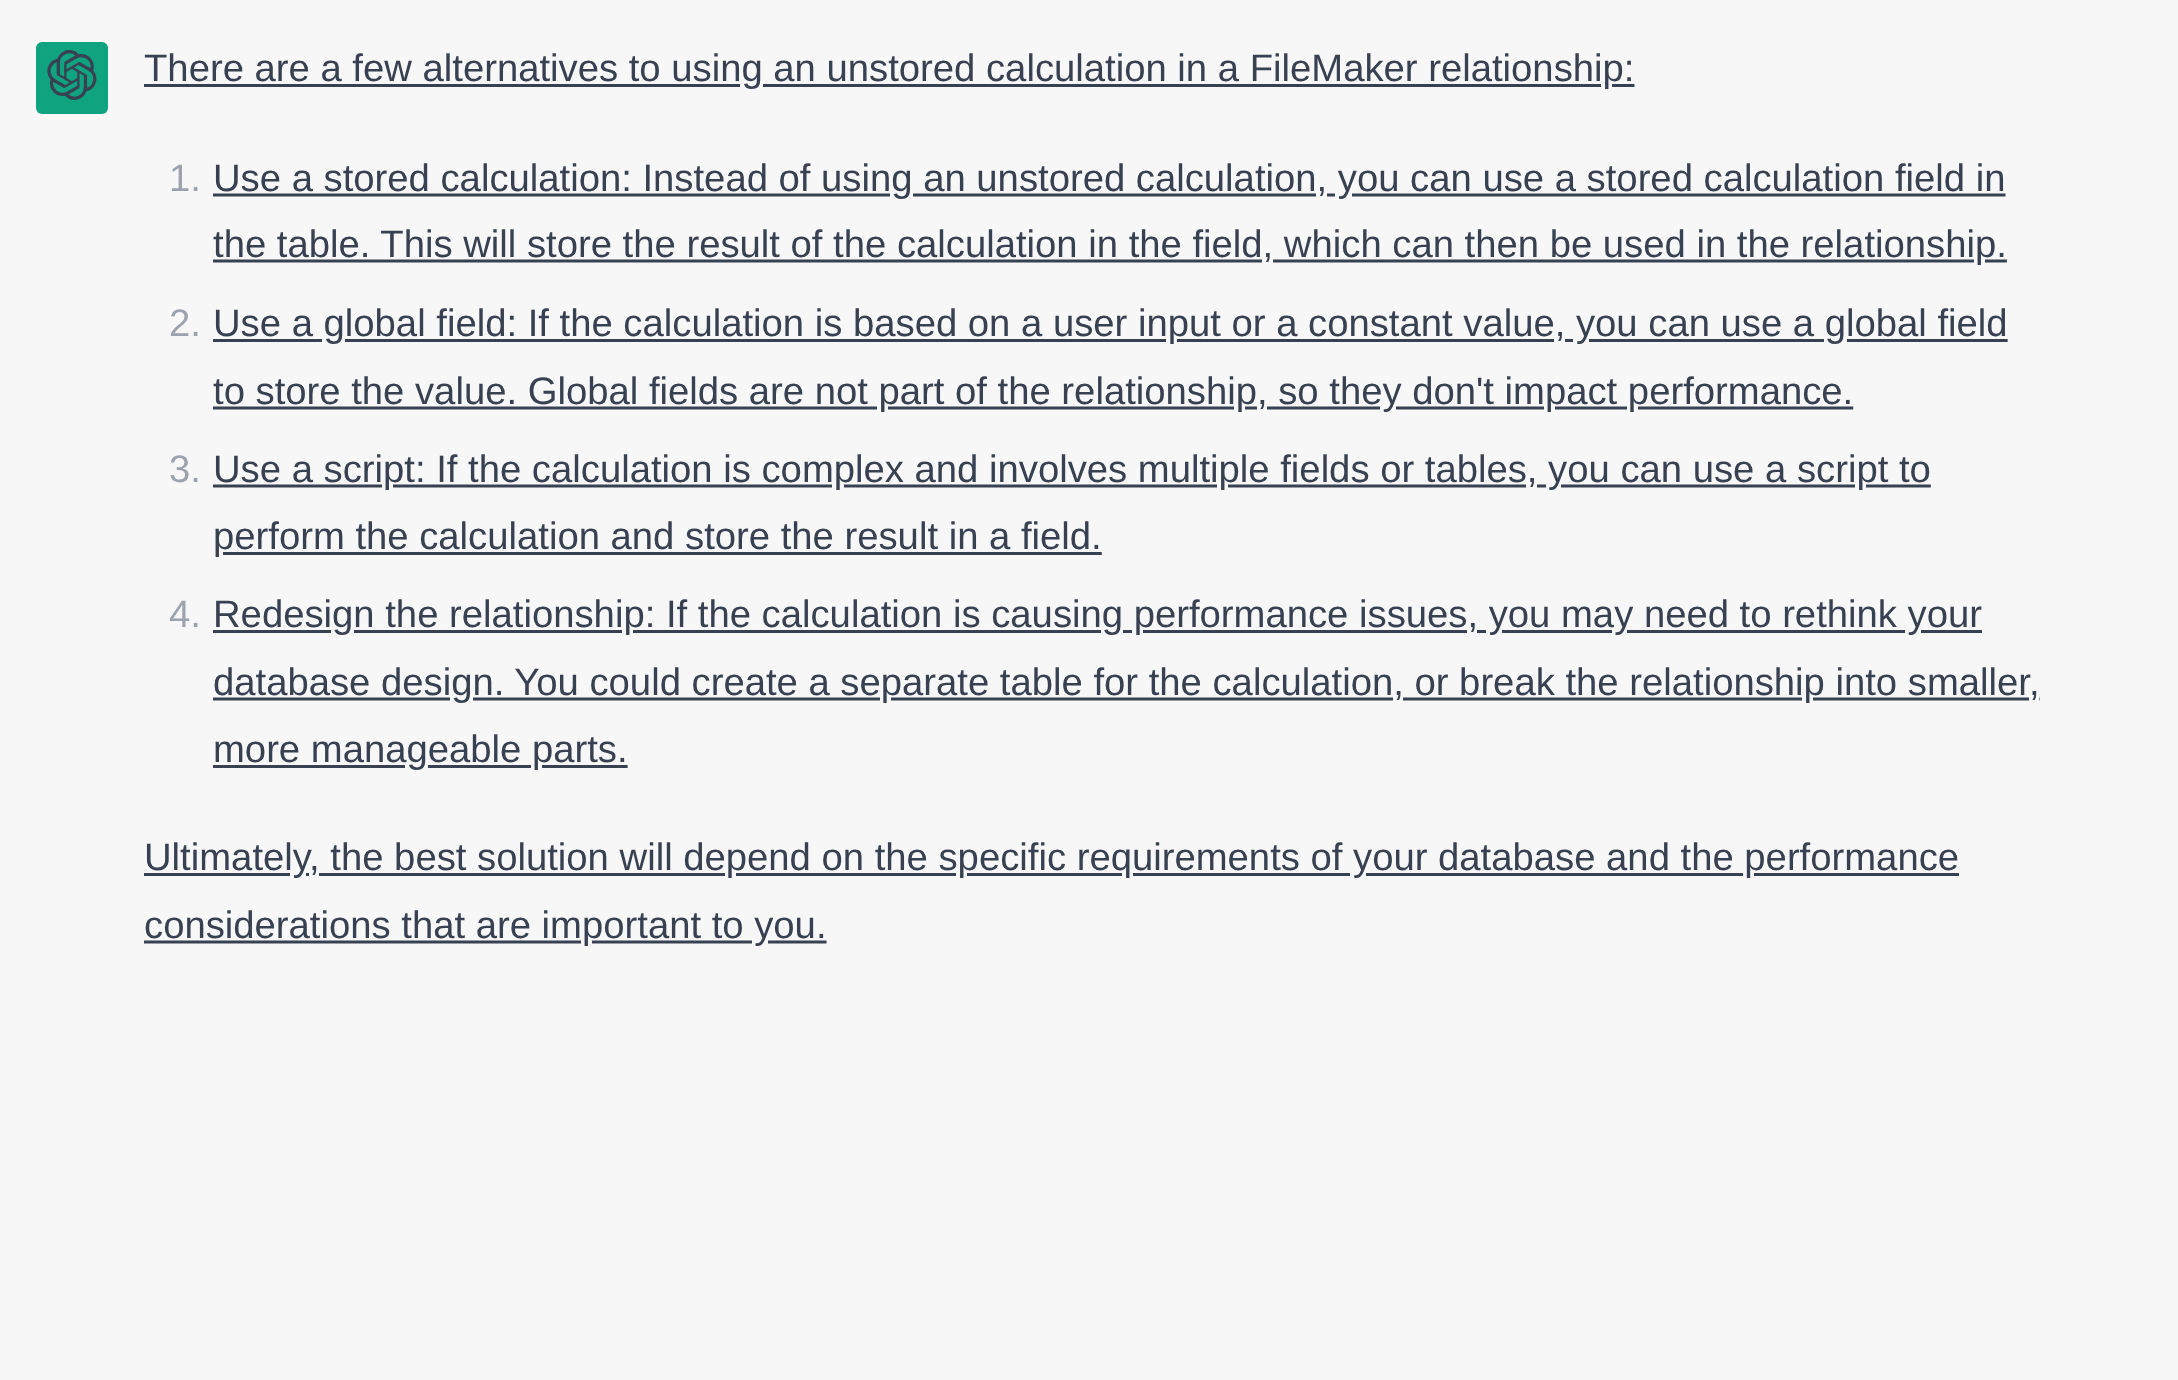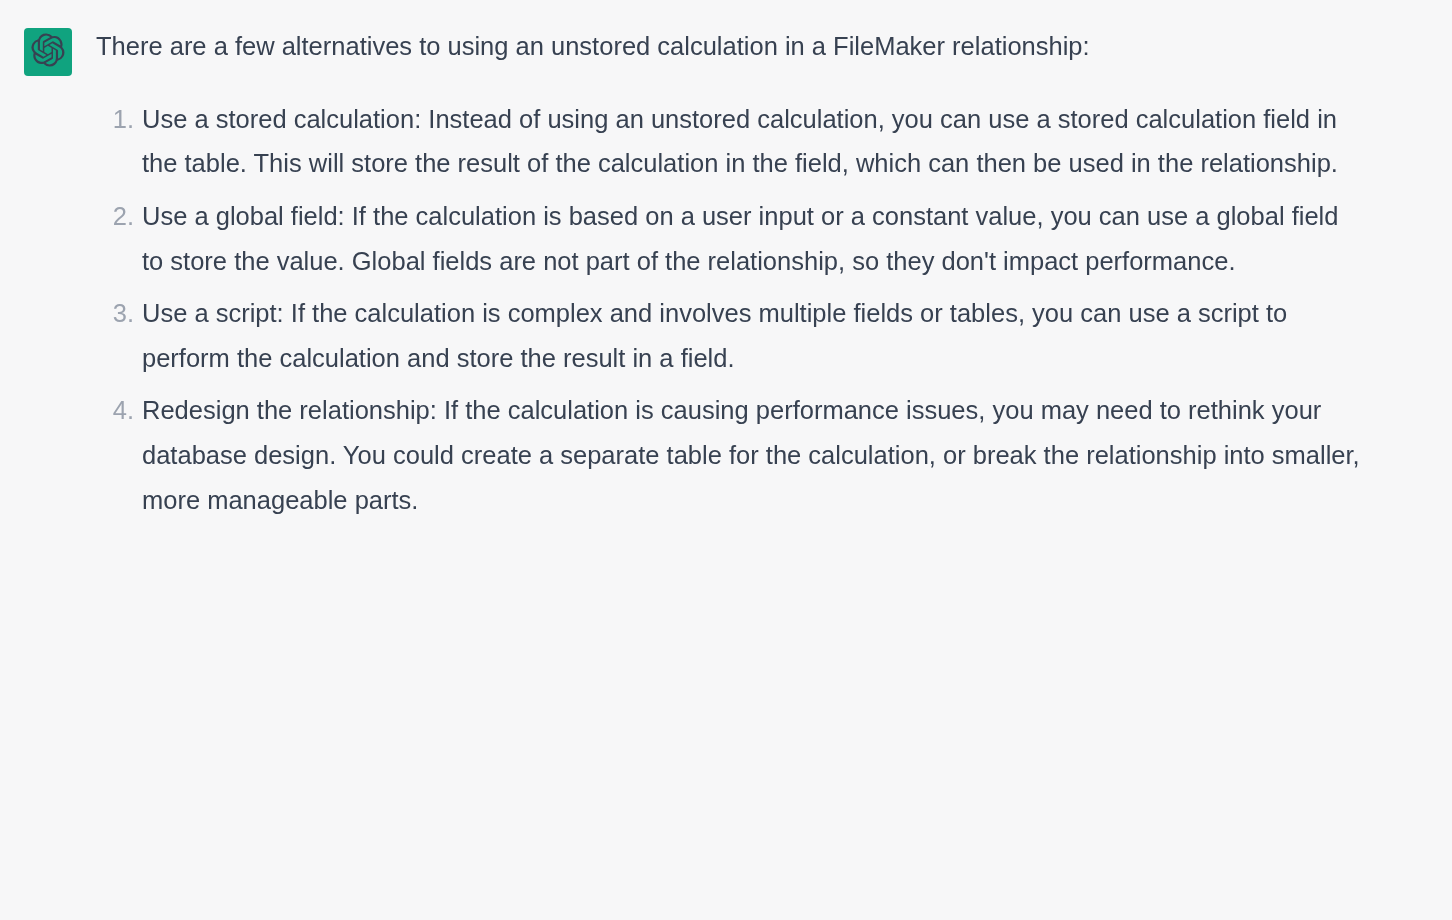--- a/index.html
+++ b/index.html
@@ -13,20 +13,21 @@
       color: #374151;
       padding: 24px 0 60px 0;
     }
     .message-row {
       display: flex;
       align-items: flex-start;
       gap: 24px;
       max-width: 1452px;
       padding-left: 24px;
       padding-right: 90px;
+      text-decoration: underline;
     }
     .avatar {
       width: 48px;
       height: 48px;
       background: #10a37f;
       border-radius: 4px;
       flex-shrink: 0;
       display: flex;
       align-items: center;
       justify-content: center;
@@ -81,14 +82,15 @@
     </span>
   </div>
   <div class="content">
     <p>There are a few alternatives to using an unstored calculation in a FileMaker relationship:</p>
     <ol>
       <li>Use a stored calculation: Instead of using an unstored calculation, you can use a stored calculation field in the table. This will store the result of the calculation in the field, which can then be used in the relationship.</li>
       <li>Use a global field: If the calculation is based on a user input or a constant value, you can use a global field to store the value. Global fields are not part of the relationship, so they don't impact performance.</li>
       <li>Use a script: If the calculation is complex and involves multiple fields or tables, you can use a script to perform the calculation and store the result in a field.</li>
       <li>Redesign the relationship: If the calculation is causing performance issues, you may need to rethink your database design. You could create a separate table for the calculation, or break the relationship into smaller, more manageable parts.</li>
     </ol>
+    <p>Ultimately, the best solution will depend on the specific requirements of your database and the performance considerations that are important to you.</p>
   </div>
 </div>
 
 </body></html>

